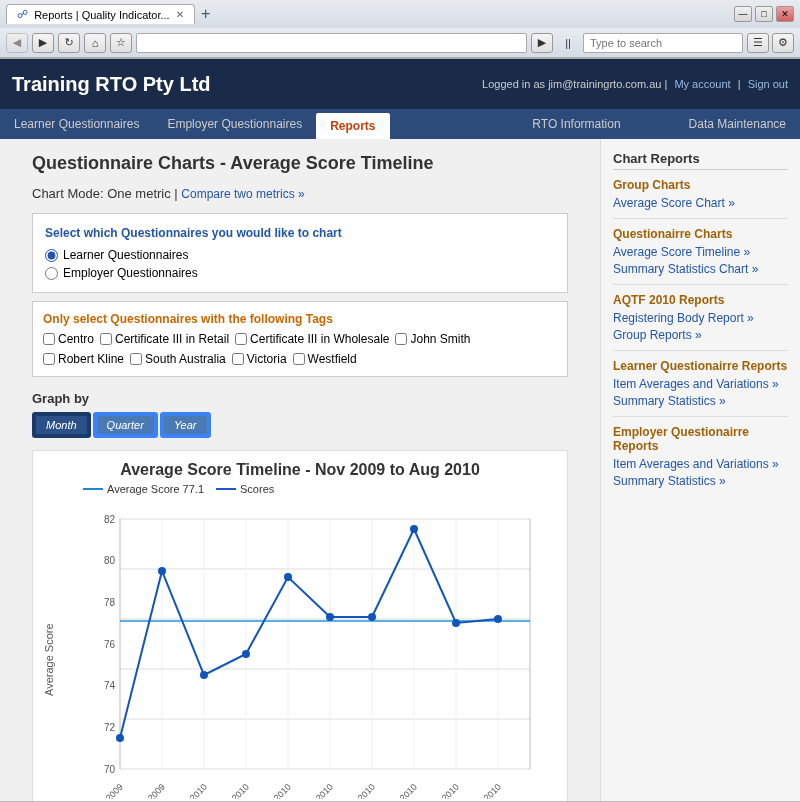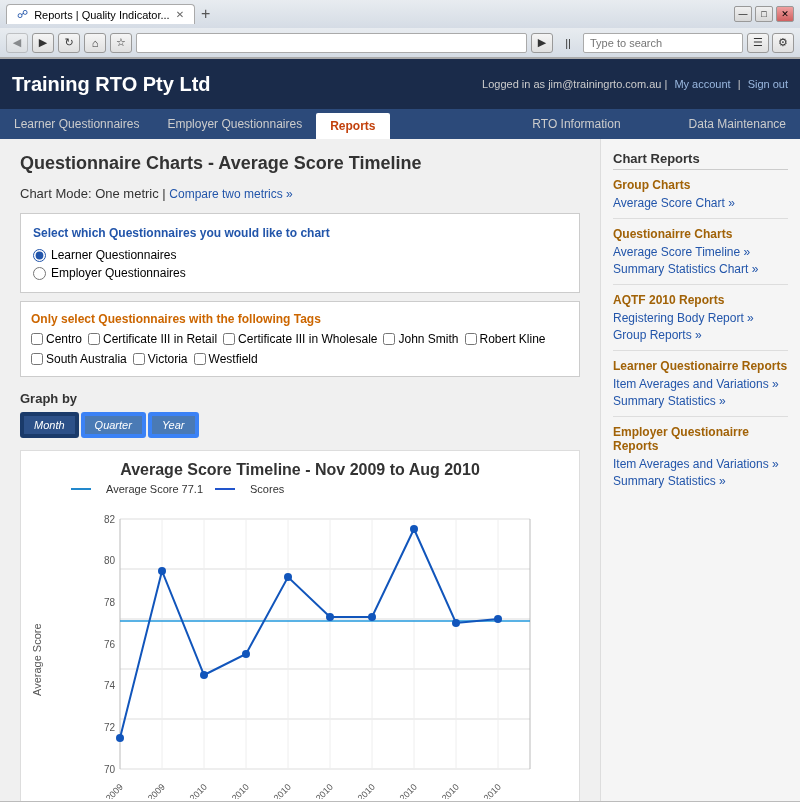--- a/index.html
+++ b/index.html
@@ -35,21 +35,21 @@
     
     .nav-tabs { background: #2c4a7a; display: flex; align-items: center; height: 30px; }
     .nav-tab { padding: 6px 14px; color: #ccc; font-size: 12px; cursor: pointer; text-decoration: none; }
     .nav-tab.active { background: white; color: #c2410c; font-weight: bold; border-radius: 2px 2px 0 0; margin-top: 3px; }
     .nav-right { margin-left: auto; display: flex; gap: 40px; }
 
     
     .main-layout { display: flex; height: calc(742px - 80px); }
 
     
-    .content { flex: 1; padding: 14px 20px; overflow-y: auto; background: #f0f0f0; }
+    .content { flex: 1; padding: 14px 32px; overflow-y: auto; background: #f0f0f0; }
     .page-title { font-size: 18px; font-weight: bold; color: #333; margin-bottom: 12px; }
 
     .chart-mode { font-size: 13px; color: #333; margin-bottom: 12px; }
     .chart-mode a { color: #2255aa; text-decoration: none; }
 
     .section-box { background: white; border: 1px solid #ccc; padding: 12px; margin-bottom: 8px; }
     .section-label { font-size: 12px; font-weight: bold; color: #2255aa; margin-bottom: 8px; }
 
     .radio-group { display: flex; flex-direction: column; gap: 4px; margin-bottom: 0; }
     .radio-item { display: flex; align-items: center; gap: 5px; font-size: 12px; }
@@ -64,21 +64,21 @@
     .graph-by { padding: 6px 0; }
     .graph-by-label { font-size: 13px; font-weight: bold; color: #333; margin-bottom: 6px; }
     .period-btns { display: flex; gap: 2px; }
     .period-btn { padding: 3px 10px; border: 4px solid #3b82f6; border-radius: 3px; font-size: 11px; cursor: pointer; background: #4a7ab5; color: white; font-style: italic; }
     .period-btn.active { background: #2c5088; color: white; border-color: #1a3a6a; }
 
     
     .chart-container { background: white; border: 1px solid #ddd; padding: 10px; margin-top: 6px; }
     .chart-title { font-size: 16px; font-weight: bold; color: #333; text-align: center; margin-bottom: 4px; }
     .chart-legend { display: flex; gap: 12px; font-size: 11px; color: #333; margin-bottom: 4px; margin-left: 40px; }
-    .legend-item { display: flex; align-items: center; gap: 15px; }
+    .legend-item { display: flex; align-items: center; gap: 4px; }
     .legend-line { width: 20px; height: 2px; }
 
     .chart-wrapper { display: flex; position: relative; }
     .y-axis-label { writing-mode: vertical-rl; transform: rotate(180deg); font-size: 11px; color: #555; text-align: center; margin-right: 4px; width: 16px; }
     .chart-svg-area { flex: 1; }
 
     .x-axis-label { text-align: center; font-size: 12px; color: #333; font-weight: bold; margin-top: 4px; }
 
     
     .sidebar { width: 200px; background: #f5f5f5; border-left: 1px solid #ddd; padding: 12px; overflow-y: auto; }

